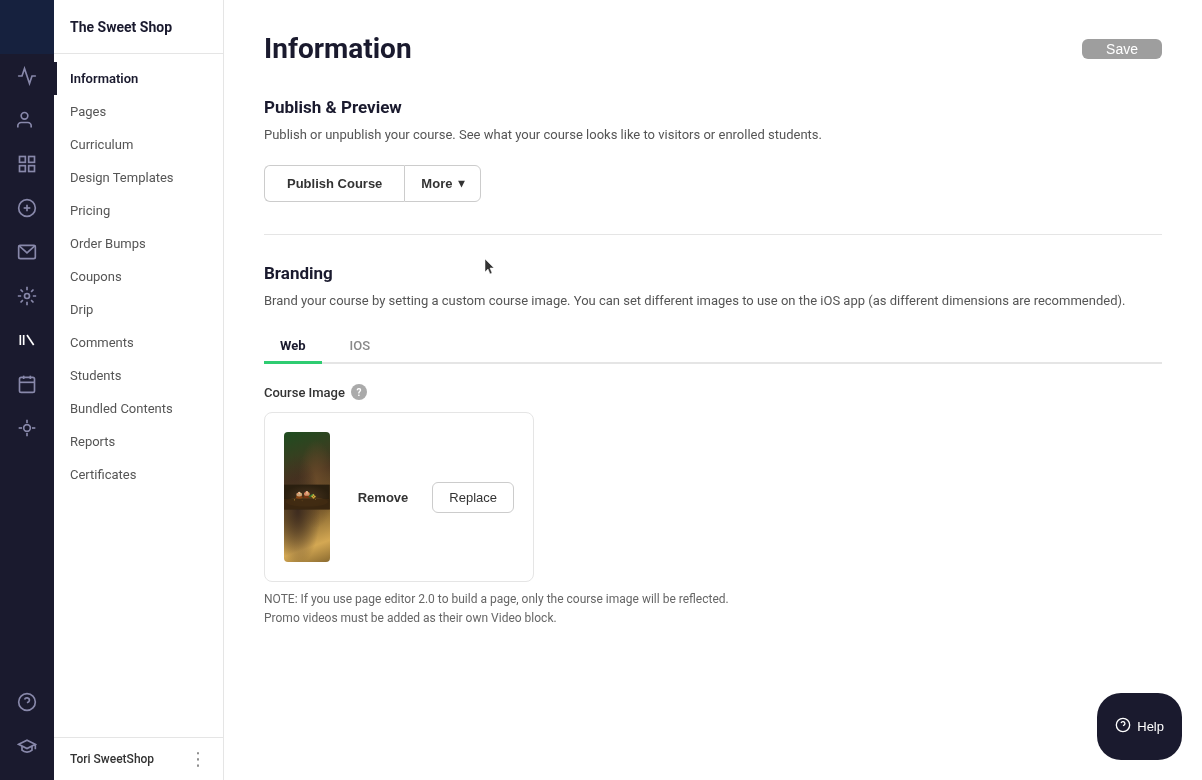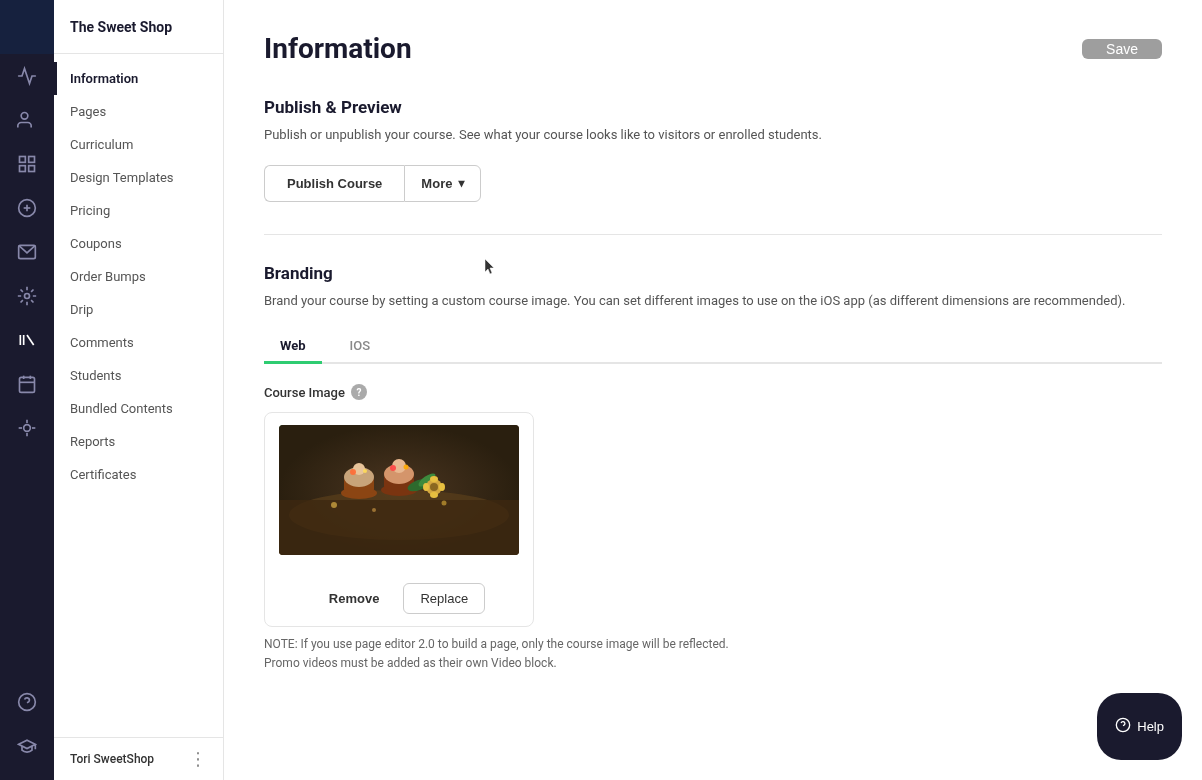--- a/index.html
+++ b/index.html
@@ -226,25 +226,25 @@
       justify-content: center;
       color: #fff;
       font-size: 10px;
       font-weight: 700;
       cursor: pointer;
     }
     .image-upload-box {
       width: 270px;
       border: 1.5px solid #e5e5e5;
       border-radius: 8px;
-      padding: 12px;
-      display: flex;
-      flex-direction: column;
-      align-items: center;
-      gap: 28px;
+      padding: 19px;
+      display: flex;
+      flex-direction: row;
+      align-items: center;
+      gap: 12px;
     }
     .course-img {
       width: 240px;
       height: 130px;
       border-radius: 4px;
       background: linear-gradient(135deg, #2c5f2e 0%, #5a3e1b 40%, #8b6914 70%, #c4a35a 100%);
       overflow: hidden;
       position: relative;
       display: flex;
       align-items: center;
@@ -411,22 +411,22 @@
 <div class="sidebar">
   <div class="sidebar-brand">
     <span>The Sweet Shop</span>
   </div>
   <nav class="sidebar-nav">
     <a class="sidebar-item active">Information</a>
     <a class="sidebar-item">Pages</a>
     <a class="sidebar-item">Curriculum</a>
     <a class="sidebar-item">Design Templates</a>
     <a class="sidebar-item">Pricing</a>
+    <a class="sidebar-item">Order Bumps</a>
     <a class="sidebar-item">Coupons</a>
-    <a class="sidebar-item">Order Bumps</a>
     <a class="sidebar-item">Drip</a>
     <a class="sidebar-item">Comments</a>
     <a class="sidebar-item">Students</a>
     <a class="sidebar-item">Bundled Contents</a>
     <a class="sidebar-item">Reports</a>
     <a class="sidebar-item">Certificates</a>
   </nav>
   <div class="sidebar-footer">
     <span class="sidebar-footer-name">Tori SweetShop</span>
     <span class="sidebar-footer-dots">⋮</span>

